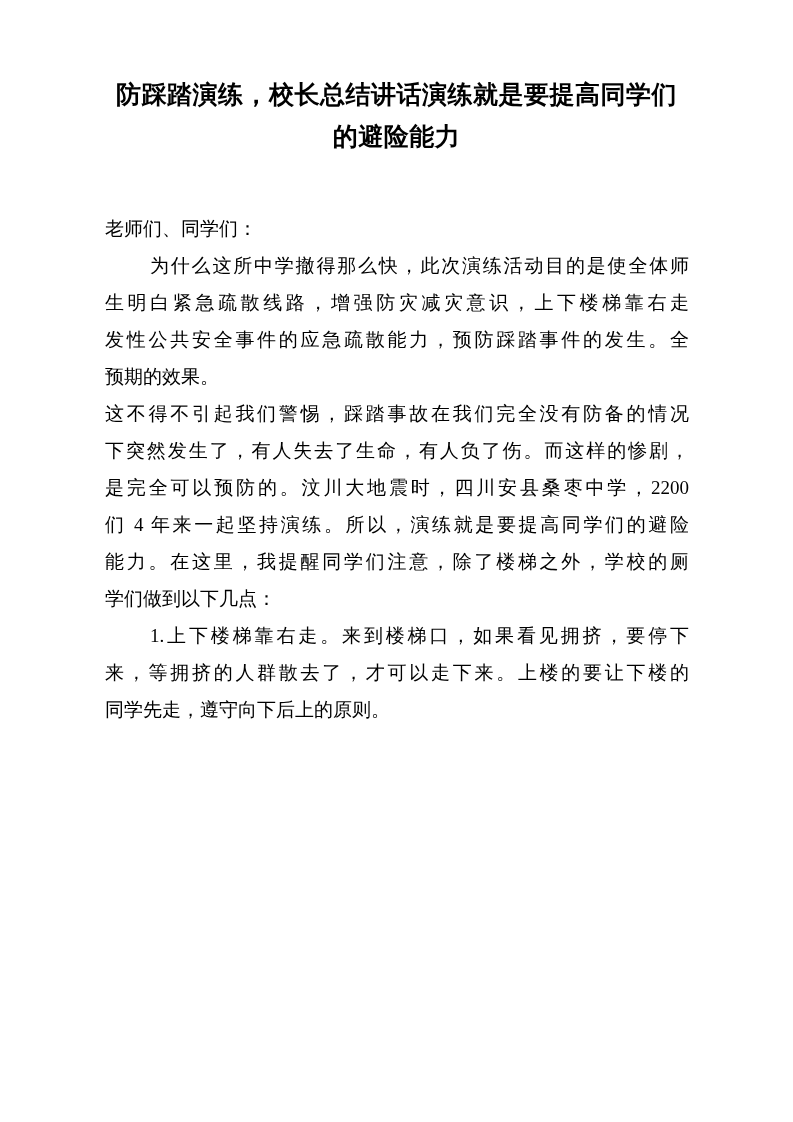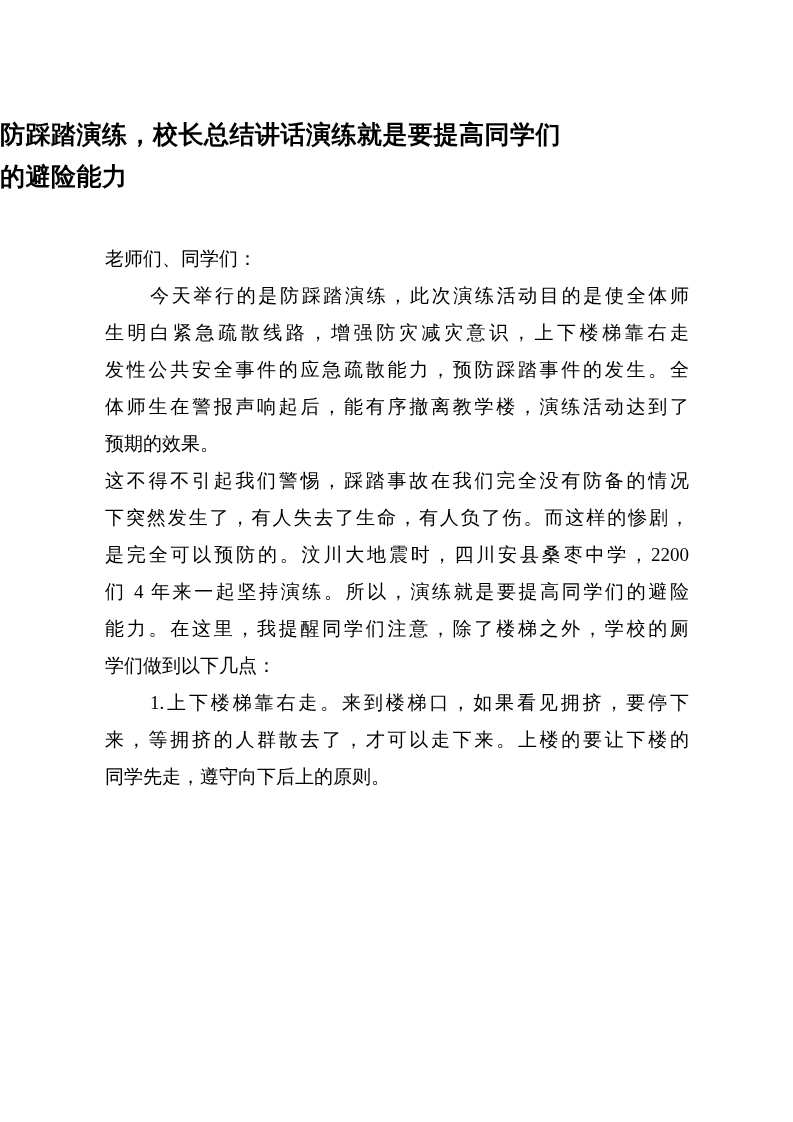--- a/index.html
+++ b/index.html
@@ -10,35 +10,34 @@
   .page {
     position: relative;
     width: 793px;
     height: 1122px;
     background: #ffffff;
     color: #000000;
     font-family: "Liberation Serif", serif;
     overflow: hidden;
   }
   .title-block {
-    padding-top: 116px;
-    text-align: left;
-    font-family: Liberation Mono, monospace;
+    padding-top: 74px;
+    text-align: center;
   }
   .title-line {
     font-size: 25px;
     font-weight: bold;
     line-height: 42px;
     letter-spacing: 0.5px;
     white-space: nowrap;
     color: #000000;
   }
   .body-block {
     margin-left: 105px;
-    margin-top: 40px;
+    margin-top: 52px;
     width: 584px;
   }
   .bline {
     font-size: 19px;
     line-height: 37px;
     text-align: left;
     color: #000000;
   }
   .j {
     text-align: justify;
@@ -53,24 +52,23 @@
 
 <div class="page">
 
   <div class="title-block">
     <div class="title-line">防踩踏演练，校长总结讲话演练就是要提高同学们</div>
     <div class="title-line">的避险能力</div>
   </div>
 
   <div class="body-block">
     <div class="bline">老师们、同学们：</div>
-    <div class="bline j indent">今天举行的是防踩踏演练，此次演练活动目的是使全体师</div>
+    <div class="bline j indent">为什么这所中学撤得那么快，此次演练活动目的是使全体师</div>
     <div class="bline j">生明白紧急疏散线路，增强防灾减灾意识，上下楼梯靠右走</div>
     <div class="bline j">发性公共安全事件的应急疏散能力，预防踩踏事件的发生。全</div>
-    <div class="bline j">体师生在警报声响起后，能有序撤离教学楼，演练活动达到了</div>
     <div class="bline">预期的效果。</div>
     <div class="bline j">这不得不引起我们警惕，踩踏事故在我们完全没有防备的情况</div>
     <div class="bline j">下突然发生了，有人失去了生命，有人负了伤。而这样的惨剧，</div>
     <div class="bline j">是完全可以预防的。汶川大地震时，四川安县桑枣中学，2200</div>
     <div class="bline j">们 4 年来一起坚持演练。所以，演练就是要提高同学们的避险</div>
     <div class="bline j">能力。在这里，我提醒同学们注意，除了楼梯之外，学校的厕</div>
     <div class="bline">学们做到以下几点：</div>
     <div class="bline j indent">1.上下楼梯靠右走。来到楼梯口，如果看见拥挤，要停下</div>
     <div class="bline j">来，等拥挤的人群散去了，才可以走下来。上楼的要让下楼的</div>
     <div class="bline">同学先走，遵守向下后上的原则。</div>

